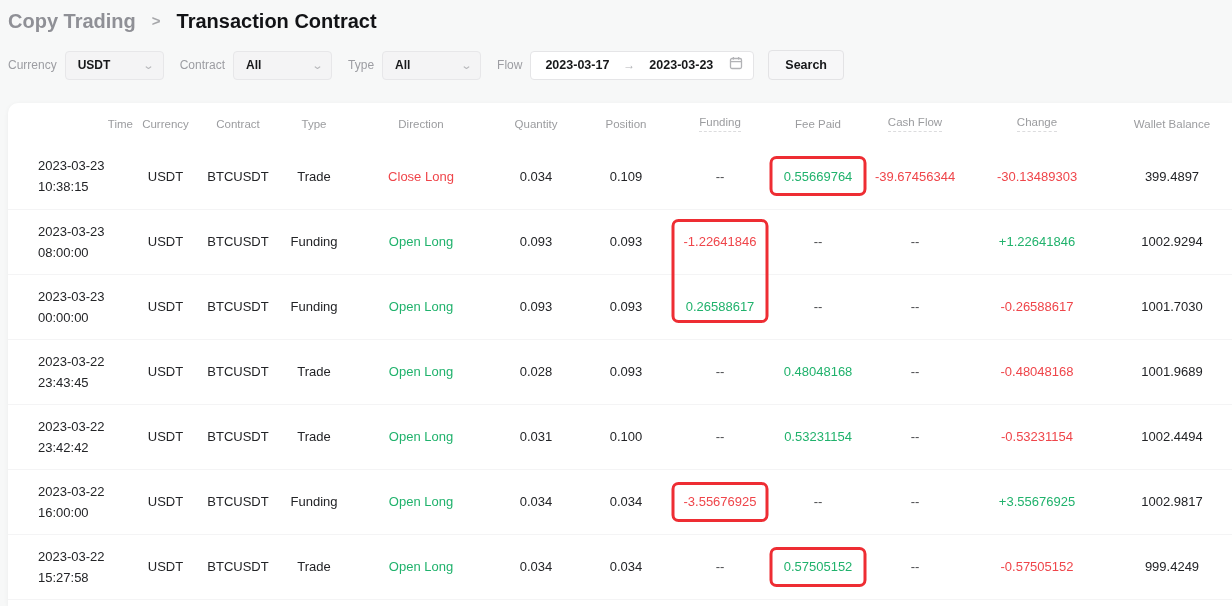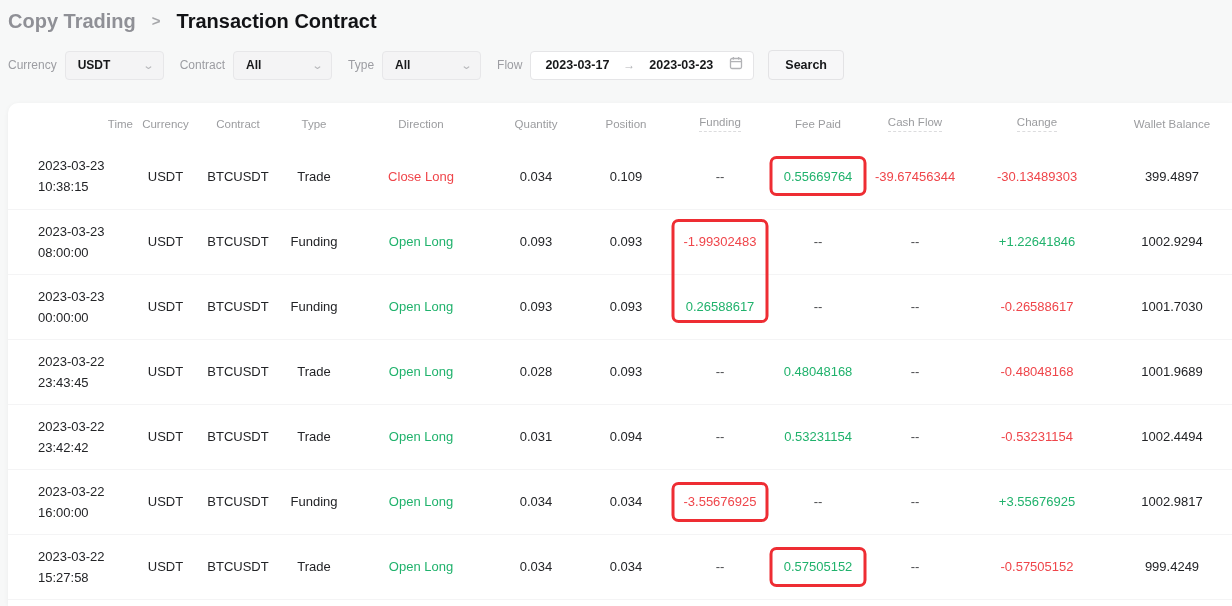--- a/index.html
+++ b/index.html
@@ -181,21 +181,21 @@
           <td class="col-time">
             <div>2023-03-23</div>
             <div>08:00:00</div>
           </td>
           <td><span class="c-dark">USDT</span></td>
           <td><span class="c-dark">BTCUSDT</span></td>
           <td><span class="c-dark">Funding</span></td>
           <td><span class="c-green">Open Long</span></td>
           <td><span class="c-dark">0.093</span></td>
           <td><span class="c-dark">0.093</span></td>
-          <td><div class="hl tall"></div><span class="c-red">-1.99302483</span></td>
+          <td><div class="hl tall"></div><span class="c-red">-1.22641846</span></td>
           <td><span class="c-muted">--</span></td>
           <td><span class="c-muted">--</span></td>
           <td><span class="c-green">+1.22641846</span></td>
           <td><span class="c-dark">1002.9294</span></td>
         </tr>
         <tr>
           <td class="col-time">
             <div>2023-03-23</div>
             <div>00:00:00</div>
           </td>
@@ -231,21 +231,21 @@
         <tr>
           <td class="col-time">
             <div>2023-03-22</div>
             <div>23:42:42</div>
           </td>
           <td><span class="c-dark">USDT</span></td>
           <td><span class="c-dark">BTCUSDT</span></td>
           <td><span class="c-dark">Trade</span></td>
           <td><span class="c-green">Open Long</span></td>
           <td><span class="c-dark">0.031</span></td>
-          <td><span class="c-dark">0.094</span></td>
+          <td><span class="c-dark">0.100</span></td>
           <td><span class="c-muted">--</span></td>
           <td><span class="c-green">0.53231154</span></td>
           <td><span class="c-muted">--</span></td>
           <td><span class="c-red">-0.53231154</span></td>
           <td><span class="c-dark">1002.4494</span></td>
         </tr>
         <tr>
           <td class="col-time">
             <div>2023-03-22</div>
             <div>16:00:00</div>

